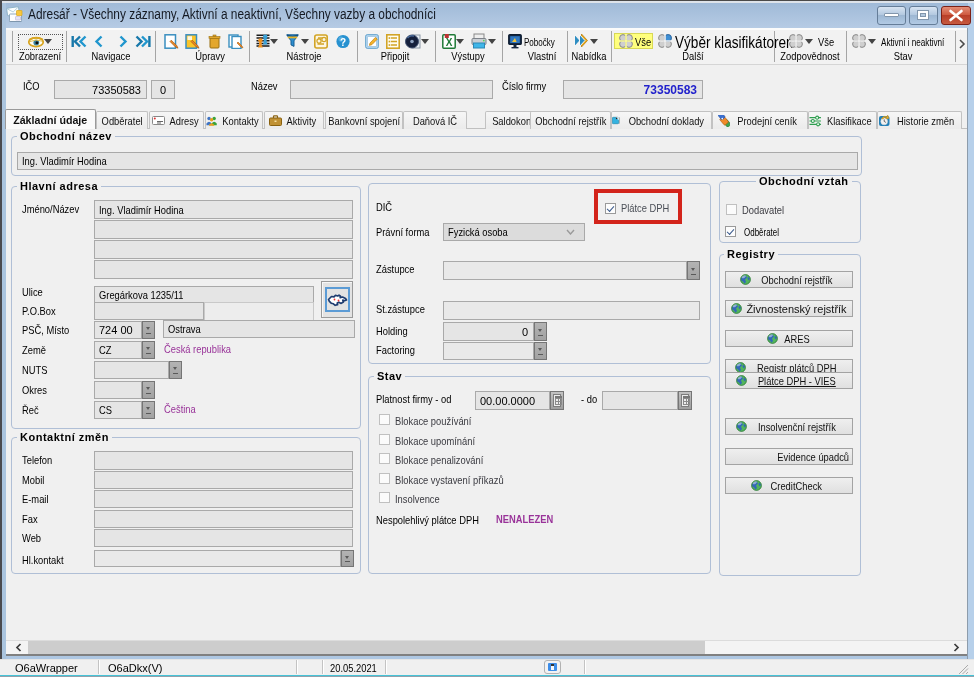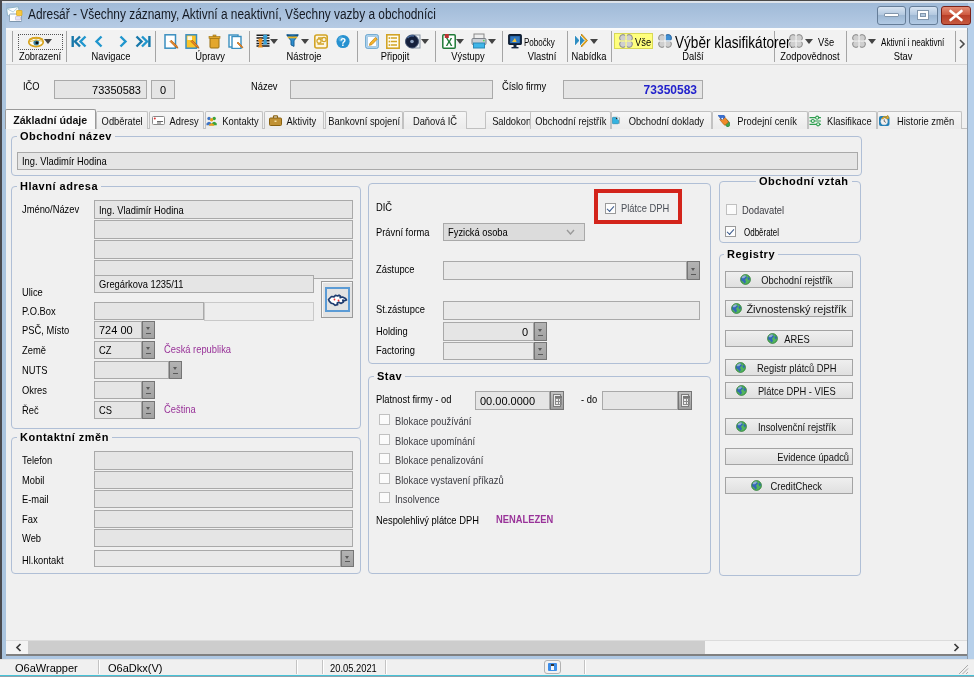--- a/index.html
+++ b/index.html
@@ -398,40 +398,43 @@
 
 <div class="lb" style="left:22px;top:204px;">Jméno/Název</div>
 <div class="fld" style="left:94px;top:200px;width:259px;height:19px;">
       <span>Ing. Vladimír Hodina</span>
     </div>
 <div class="fld" style="left:94px;top:220px;width:259px;height:19px;"></div>
 <div class="fld" style="left:94px;top:240px;width:259px;height:19px;"></div>
 <div class="fld" style="left:94px;top:260px;width:259px;height:19px;"></div>
 
 <div class="lb" style="left:22px;top:287px;">Ulice</div>
-<div class="fld" style="left:94px;top:275px;width:220px;height:18px;">
+<div class="fld" style="left:94px;top:286px;width:220px;height:18px;">
       <span>Gregárkova 1235/11</span>
     </div>
 
 <div class="abs" style="left:321px;top:281px;width:32px;height:37px;background:#e3e3e3;border:1px solid #9a9a9a;box-sizing:border-box;box-shadow:inset 1px 1px 0 #f8f8f8;"></div>
 <svg class="abs" style="left:325px;top:287px" width="25" height="25" viewBox="0 0 25 25">
  <rect x="1" y="1" width="23" height="23" fill="none" stroke="#5b9bd5" stroke-width="2"></rect>
  <path d="M3.5 12.5 L6.5 9.5 L9 9.8 L10.5 8.3 L12.5 9 L14 8.2 L15.5 9.3 L15.2 10.6 L17.5 10 L20.5 11.5 L21.5 13 L19.5 13.6 L17.8 13.2 L18.4 15 L16.2 16.4 L13.8 15.2 L12.2 16 L12.6 17.6 L10.2 18.3 L8.4 16.8 L6.2 16.2 L4.4 14.4 Z" fill="#fff" stroke="#1e3c70" stroke-width="1.7" stroke-linejoin="round"></path>
  <circle cx="9.5" cy="12.5" r="0.9" fill="#e33"></circle>
       <circle cx="13.5" cy="13.5" r="0.9" fill="#e33"></circle>
 </svg>
 <div class="lb" style="left:22px;top:306px;">P.O.Box</div>
 <div class="fld" style="left:94px;top:302px;width:110px;height:18px;"></div>
 <div class="fld" style="left:204px;top:302px;width:110px;height:19px;background:#ededed;border-color:#c9c9c9;"></div>
 
 <div class="lb" style="left:22px;top:325px;">PSČ, Místo</div>
 <div class="fld" style="left:94px;top:321px;width:48px;height:18px;">
       <span class="num">724 00</span>
     </div>
 <div class="spin" style="left:142px;top:321px;width:13px;height:18px;"></div>
+<div class="fld" style="left:163px;top:320px;width:192px;height:18px;">
+      <span>Ostrava</span>
+    </div>
 
 <div class="lb" style="left:22px;top:345px;">Země</div>
 <div class="fld" style="left:94px;top:341px;width:48px;height:18px;text-align:right;">
       <span>CZ</span>
     </div>
 <div class="spin" style="left:142px;top:341px;width:13px;height:18px;"></div>
 <div class="lb" style="left:164px;top:344px;color:#993399;">Česká republika</div>
 
 <div class="lb" style="left:22px;top:365px;">NUTS</div>
 <div class="fld" style="left:94px;top:361px;width:75px;height:18px;"></div>
@@ -551,21 +554,21 @@
 <div class="rbtn" style="top:359px;">
       <svg width="11" height="11" viewBox="0 0 11 11">
         <circle cx="5.5" cy="5.5" r="5" fill="#52b55c"></circle>
         <path d="M1 4 Q3 1.6 5.5 1.3 L7 3.5 L5 5.5 L6 8 L4.5 9.8 L3 7.5 L1.2 6.5 Z" fill="#3468b8"></path>
         <path d="M8 2.5 L10 4.5 L9 6.5 L7.5 5 Z" fill="#3468b8"></path>
         <circle cx="5.5" cy="5.5" r="4.9" fill="none" stroke="#2c7a36" stroke-width="0.8"></circle>
         <ellipse cx="3.8" cy="2.8" rx="2.2" ry="1.2" fill="#fff" opacity="0.45" transform="rotate(-25 3.8 2.8)"></ellipse>
       </svg>
       <span class="cx">Registr plátců DPH</span>
     </div>
-<div class="rbtn" style="top:382px;">
+<div class="rbtn" style="top:372px;text-decoration:underline;">
       <svg width="11" height="11" viewBox="0 0 11 11">
         <circle cx="5.5" cy="5.5" r="5" fill="#52b55c"></circle>
         <path d="M1 4 Q3 1.6 5.5 1.3 L7 3.5 L5 5.5 L6 8 L4.5 9.8 L3 7.5 L1.2 6.5 Z" fill="#3468b8"></path>
         <path d="M8 2.5 L10 4.5 L9 6.5 L7.5 5 Z" fill="#3468b8"></path>
         <circle cx="5.5" cy="5.5" r="4.9" fill="none" stroke="#2c7a36" stroke-width="0.8"></circle>
         <ellipse cx="3.8" cy="2.8" rx="2.2" ry="1.2" fill="#fff" opacity="0.45" transform="rotate(-25 3.8 2.8)"></ellipse>
       </svg>
       <span class="cx">Plátce DPH - VIES</span>
     </div>
 <div class="rbtn" style="top:418px;">

